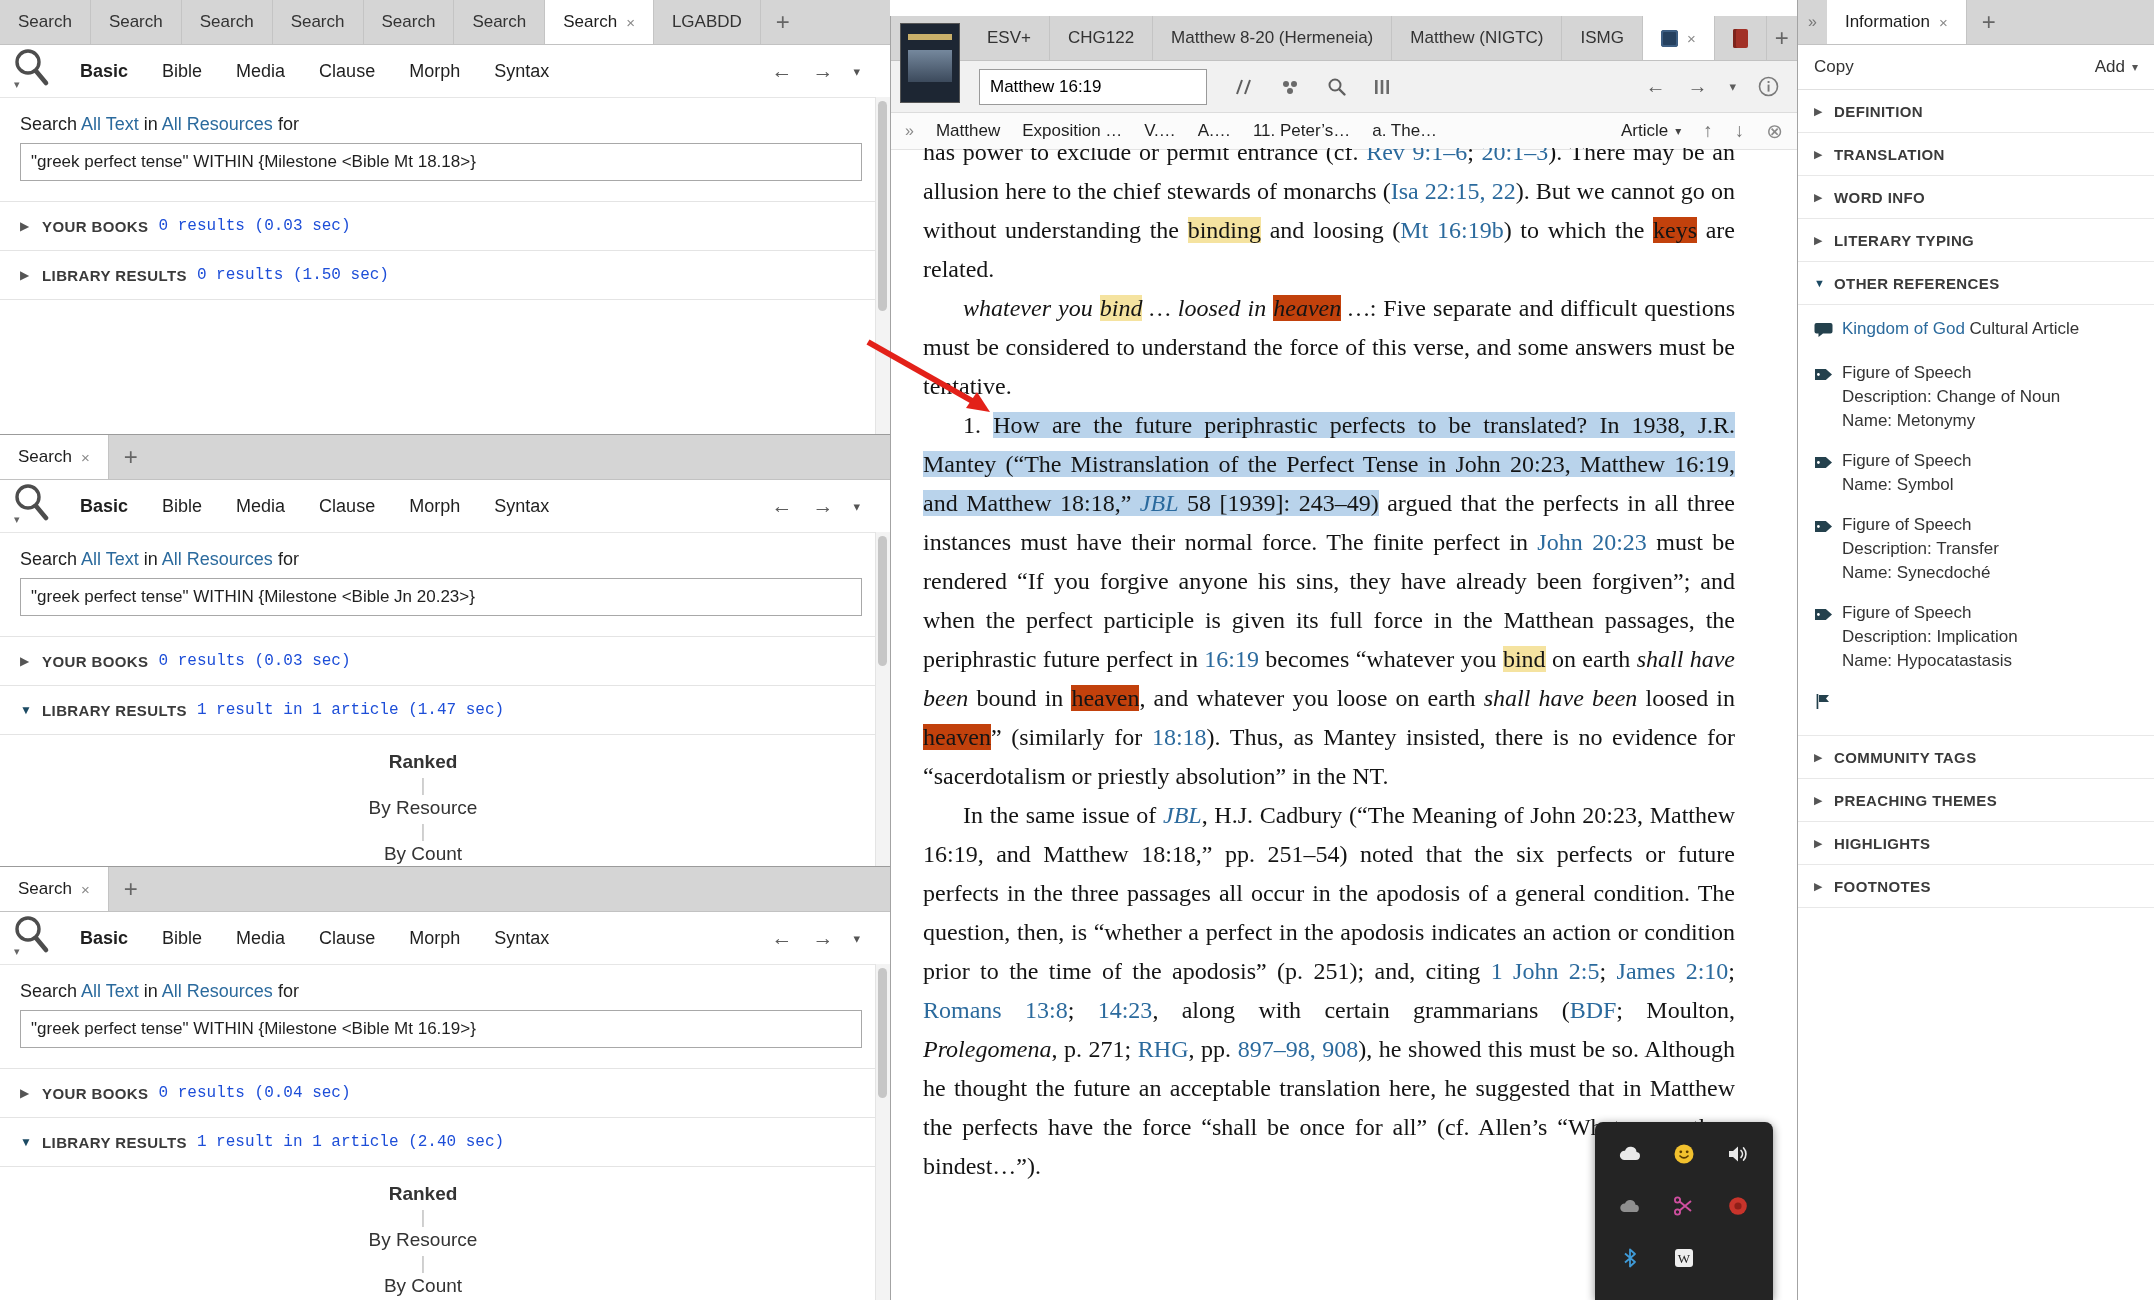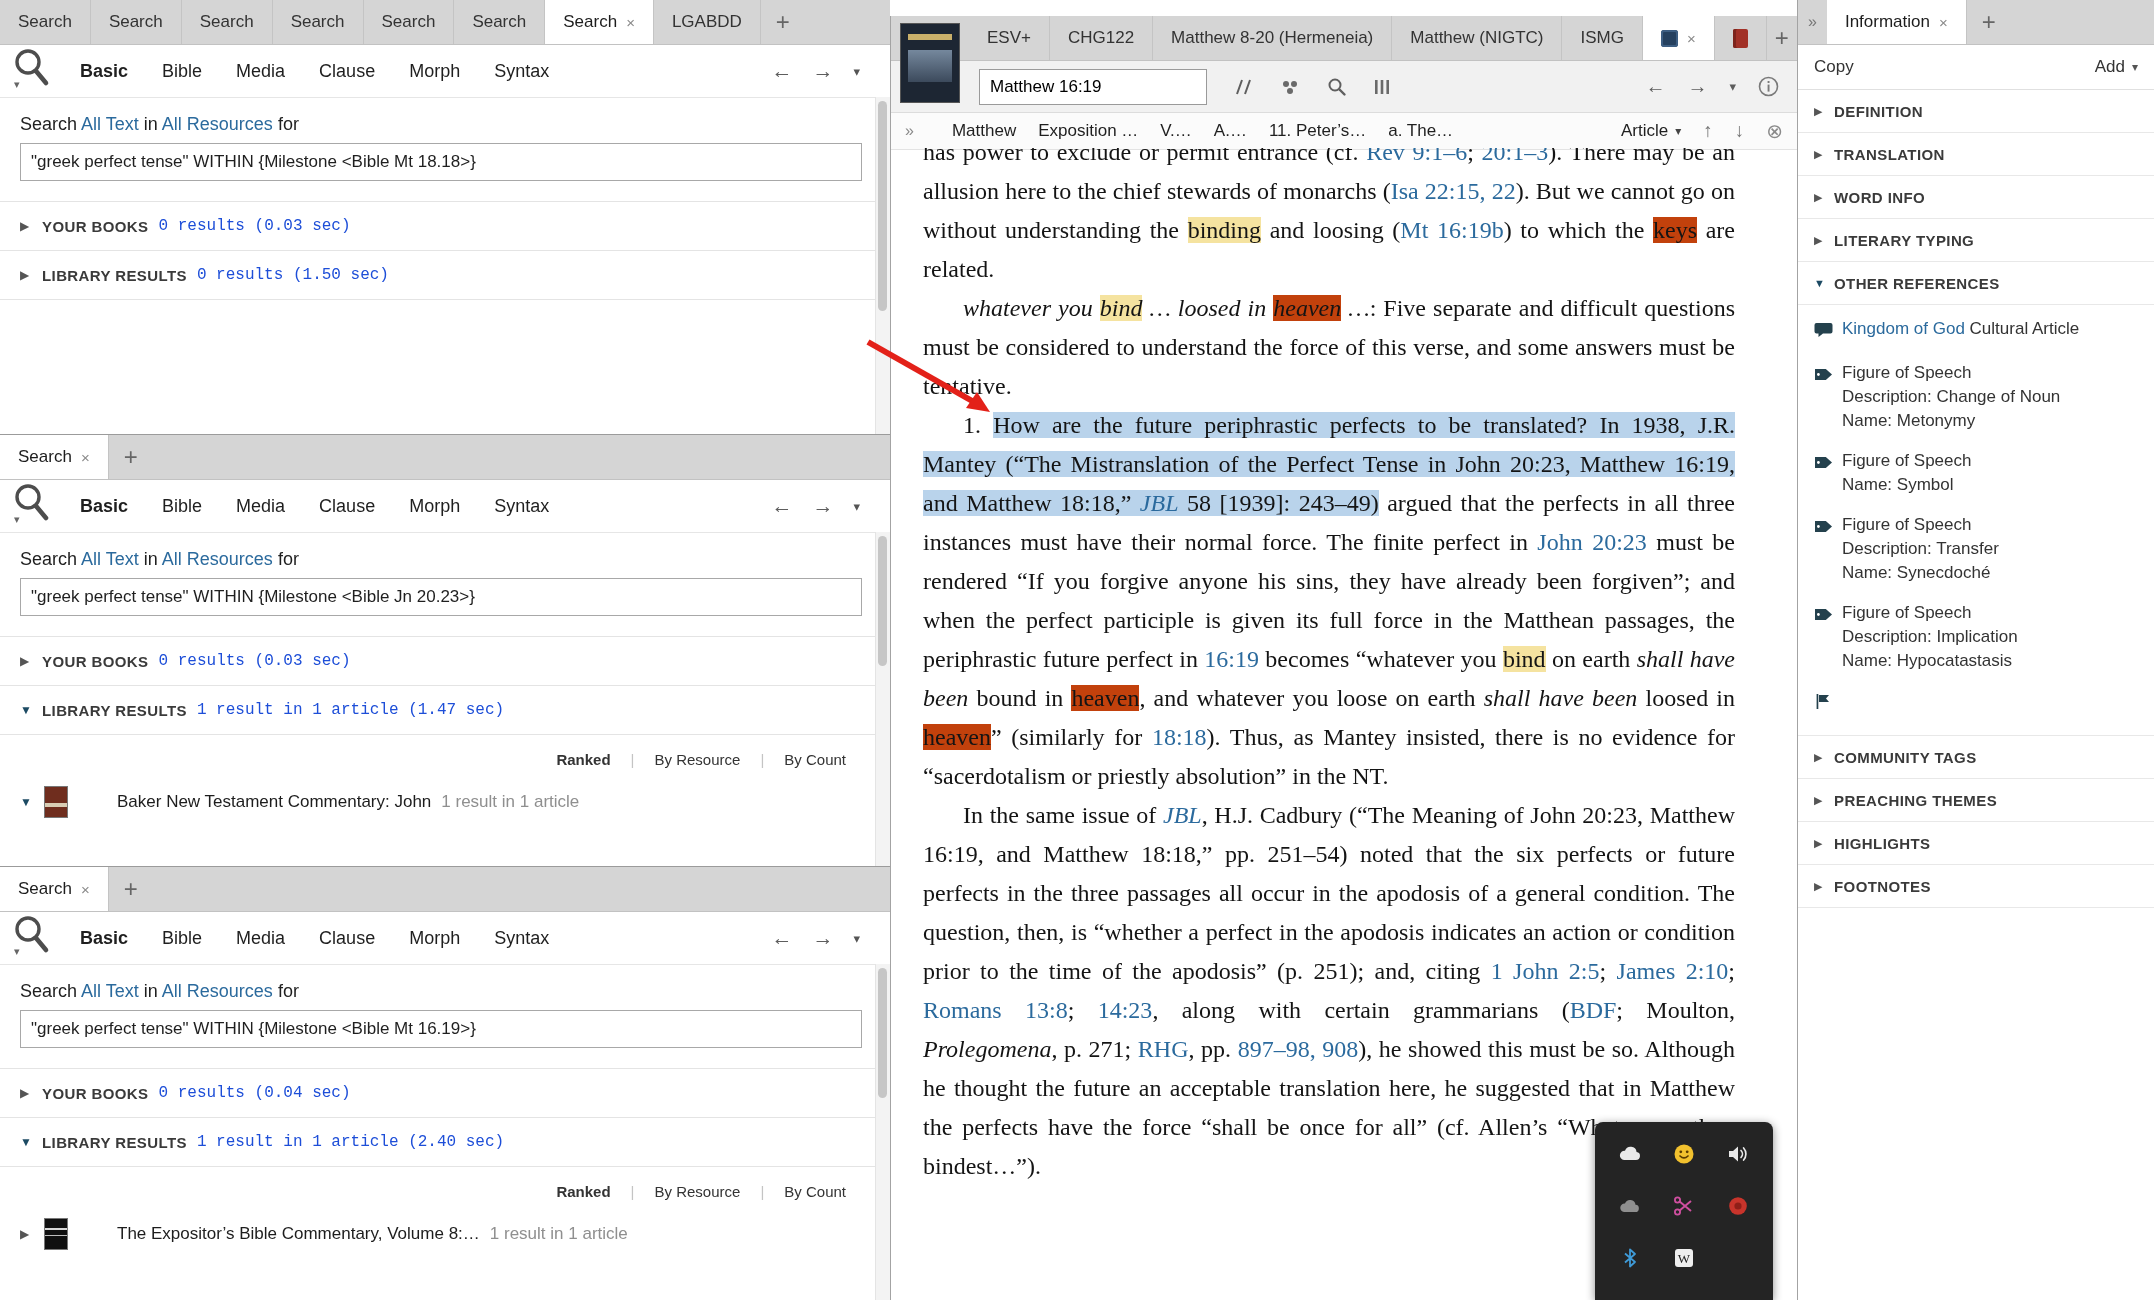--- a/index.html
+++ b/index.html
@@ -36,22 +36,22 @@
   .query{width:100%;height:38px;border:1px solid #a8a8a8;font-size:17px;padding:0 10px;color:#1f1f1f;
          font-family:inherit;box-sizing:border-box;background:#fff;}
 
   .results{margin-top:20px;border-top:1px solid #e4e4e4;}
   .sec{display:flex;align-items:center;height:48px;padding:0 20px;border-bottom:1px solid #e4e4e4;}
   .tri{width:22px;font-size:12px;color:#555;flex:0 0 22px;}
   .tri.exp{color:#1c4a63;}
   .seclabel{font-weight:bold;font-size:15px;color:#3a3a3a;letter-spacing:.4px;}
   .secinfo{color:#1d4ed8;font-size:16px;margin-left:10px;font-weight:normal;font-family:Liberation Mono, monospace;}
 
-  .sortrow{display:flex;justify-content:flex-end;align-items:center;gap:20px;padding:16px 44px 4px 0;
-           font-size:15px;color:#333;}
+  .sortrow{display:flex;justify-content:flex-end;align-items:center;gap:1px;padding:16px 44px 4px 0;
+           font-size:19px;color:#333;flex-direction:column;}
   .sortsep{color:#c4c4c4;}
   .sortopt.active{font-weight:bold;}
 
   .resultrow{display:flex;align-items:center;padding:14px 20px 0 20px;font-size:17px;color:#1d1d1d;}
   .cover{width:24px;height:32px;margin:0 12px 0 2px;flex:0 0 24px;box-sizing:border-box;border:1px solid #777;}
   .cover.baker{background:linear-gradient(180deg,#6f2d1e 0%,#6f2d1e 52%,#d9cdb4 52%,#d9cdb4 66%,#6f2d1e 66%);}
   .cover.expositor{background:linear-gradient(180deg,#101010 0%,#101010 30%,#d7d7d7 30%,#d7d7d7 36%,#101010 36%,#101010 52%,#bdbdbd 52%,#bdbdbd 57%,#101010 57%);}
   .rtitle{margin-right:10px;margin-left:37px;}
   .rinfo{color:#8f8f8f;}
 
@@ -405,21 +405,21 @@
           <svg width="21" height="21" viewBox="0 0 21 21">
               <circle cx="10.5" cy="10.5" r="9" fill="none" stroke="#7a7a7a" stroke-width="1.6"></circle>
               <rect x="9.6" y="8.6" width="1.9" height="7" fill="#7a7a7a"></rect>
               <rect x="9.6" y="5" width="1.9" height="2" fill="#7a7a7a"></rect>
             </svg>
         </span>
       </div>
     </div>
     <div class="rcrumbs">
       <span class="crumbchev">»</span>
-      <span class="crumbs" style="display:flex;gap:22px;margin-left:16px;">
+      <span class="crumbs" style="display:flex;gap:22px;">
           <span class="crumb">Matthew</span>
           <span class="crumb">Exposition …</span>
           <span class="crumb">V.…</span>
           <span class="crumb">A.…</span>
           <span class="crumb">11. Peter’s…</span>
           <span class="crumb">a. The…</span>
         </span>
       <span class="article">
         <span>Article</span>
         <span class="caret">▾</span>

